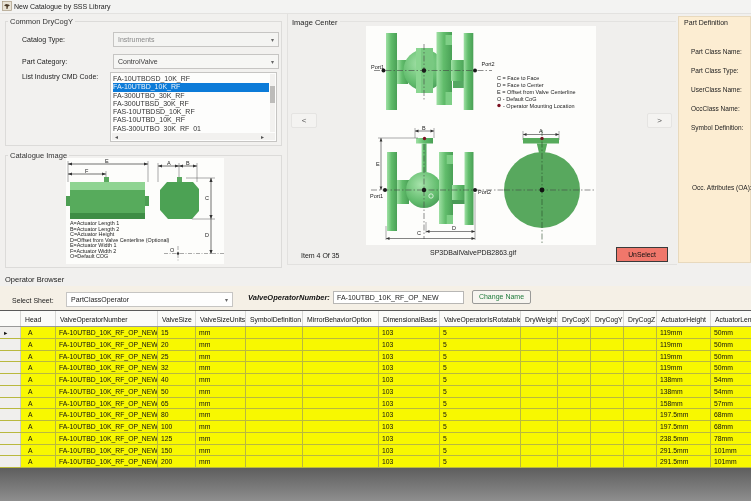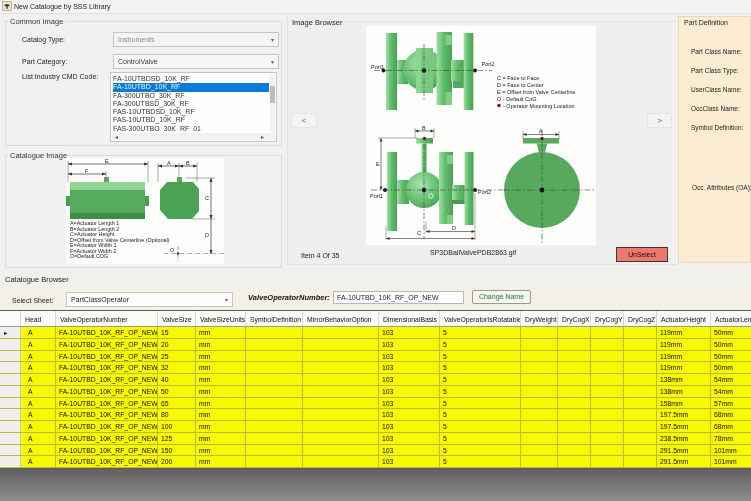--- a/index.html
+++ b/index.html
@@ -19,21 +19,21 @@
 
 <div class="abs titlebar"></div>
 <svg class="abs" style="left:2px; top:1px;" width="10" height="10">
   <rect x="0.5" y="0.5" width="9" height="9" fill="#e9e3d5" stroke="#a89a80" stroke-width="0.7"></rect>
   <path d="M2,4.5 L4,3 L6.5,3.5 L8,4.5 L6,5.5 L5.2,7.5 L4.5,5.5 Z" fill="#4a3a28"></path>
   <rect x="4.4" y="5.5" width="1.2" height="2.5" fill="#5a4a34"></rect>
 </svg>
 <div class="abs titletext">New Catalogue by SSS Library</div>
 
 <div class="abs groupbox" style="left:5px; top:21px; width:277px; height:125px;"></div>
-<div class="abs gblabel" style="left:8px; top:17px;">Common Image</div>
+<div class="abs gblabel" style="left:8px; top:17px;">Common DryCogY</div>
 
 <div class="abs lbl" style="left:22px; top:36px;">Catalog Type:</div>
 <div class="abs combo" style="left:113px; top:32px; width:166px; height:15px; background:#f4f4f2; color:#8a8a8a;">
   <span style="position:absolute; left:4px; top:3px;">Instruments</span>
     <span class="arr">▾</span>
 </div>
 <div class="abs lbl" style="left:22px; top:58px;">Part Category:</div>
 <div class="abs combo" style="left:113px; top:54px; width:166px; height:15px; background:#f6f6f4; color:#3c3c3c;">
   <span style="position:absolute; left:4px; top:3px;">ControlValve</span>
     <span class="arr">▾</span>
@@ -116,21 +116,21 @@
   <text x="4" y="100" font-size="5.4" fill="#222">O=Default COG</text>
 
   <text x="104" y="94" font-size="5.5" fill="#222">O</text>
   <line x1="98" y1="95.5" x2="168" y2="95.5" stroke="#555" stroke-width="0.5" stroke-dasharray="4 1.5 1 1.5"></line>
   <line x1="112" y1="88" x2="112" y2="104" stroke="#555" stroke-width="0.5" stroke-dasharray="4 1.5 1 1.5"></line>
   <circle cx="112" cy="95.5" r="1.3" fill="#333"></circle>
 </svg>
 
 <div class="abs" style="left:287px; top:14px; width:390px; height:251px; background:#f0efed; border-left:1px solid #e2e1df; border-bottom:1px solid #e2e1df;"></div>
 <div class="abs" style="left:340px; top:21px; width:336px; height:1px; background:#e3e2e0;"></div>
-<div class="abs lbl" style="left:292px; top:18px; font-size:7.5px;">Image Browser</div>
+<div class="abs lbl" style="left:292px; top:18px; font-size:7.5px;">Image Center</div>
 
 <div class="abs" style="left:291px; top:113px; width:26px; height:15px; background:#f4f3f1; border:1px solid #e5e4e2; border-radius:2px; font-size:8px; color:#555; text-align:center; line-height:14px;">&lt;</div>
 <div class="abs" style="left:647px; top:113px; width:25px; height:15px; background:#f4f3f1; border:1px solid #e5e4e2; border-radius:2px; font-size:8px; color:#555; text-align:center; line-height:14px;">&gt;</div>
 
 <svg class="abs" style="left:366px; top:26px;" width="230" height="219" viewBox="0 0 230 219">
   <defs>
     <linearGradient id="flange" x1="0" y1="0" x2="1" y2="0">
       <stop offset="0" stop-color="#9fe0a4"></stop>
       <stop offset="0.45" stop-color="#62bd6c"></stop>
       <stop offset="1" stop-color="#49a055"></stop>
@@ -242,21 +242,21 @@
 <div class="abs" style="left:678px; top:16px; width:73px; height:247px; background:#fcedd2; border:1px solid #e8d9bd;"></div>
 <div class="abs lbl" style="left:684px; top:19px; font-size:7px;">Part Definition</div>
 <div class="abs lbl" style="left:691px; top:48px; font-size:6.5px;">Part Class Name:</div>
 <div class="abs lbl" style="left:691px; top:67px; font-size:6.5px;">Part Class Type:</div>
 <div class="abs lbl" style="left:691px; top:86px; font-size:6.5px;">UserClass Name:</div>
 <div class="abs lbl" style="left:691px; top:105px; font-size:6.5px;">OccClass Name:</div>
 <div class="abs lbl" style="left:691px; top:124px; font-size:6.5px;">Symbol Definition:</div>
 <div class="abs lbl" style="left:692px; top:184px; font-size:6.5px; white-space:nowrap;">Occ. Attributes (OA):</div>
 
 <div class="abs" style="left:0px; top:286px; width:751px; height:24px; background:#f5f0e6;"></div>
-<div class="abs lbl" style="left:5px; top:275px; font-size:7.5px; background:transparent;">Catalogue Browser</div>
+<div class="abs lbl" style="left:5px; top:275px; font-size:7.5px; background:transparent;">Operator Browser</div>
 <div class="abs lbl" style="left:12px; top:297px;">Select Sheet:</div>
 <div class="abs combo" style="left:66px; top:292px; width:167px; height:15px;">
   <span style="position:absolute; left:4px; top:3px;">PartClassOperator</span>
     <span class="arr">▾</span>
 </div>
 <div class="abs" style="left:248px; top:292.5px; font-size:7.5px; font-weight:bold; font-style:italic; color:#111;">ValveOperatorNumber:</div>
 <div class="abs" style="left:333px; top:291px; width:131px; height:13px; background:#fff; border:1px solid #b8b7b5; font-size:7px; color:#222; line-height:12px; padding-left:3px;">FA-10UTBD_10K_RF_OP_NEW</div>
 <div class="abs" style="left:472px; top:290px; width:59px; height:14px; background:#f7f5f0; border:1px solid #9a9a98; border-radius:2px; font-size:7px; color:#1d7a3a; text-align:center; line-height:12px;">Change Name</div>
 
 <div class="abs" style="left:0px; top:310px; width:751px; height:158px; background:#fbfbf9; border-top:1.5px solid #5a5a5a; overflow:hidden;" id="grid">

